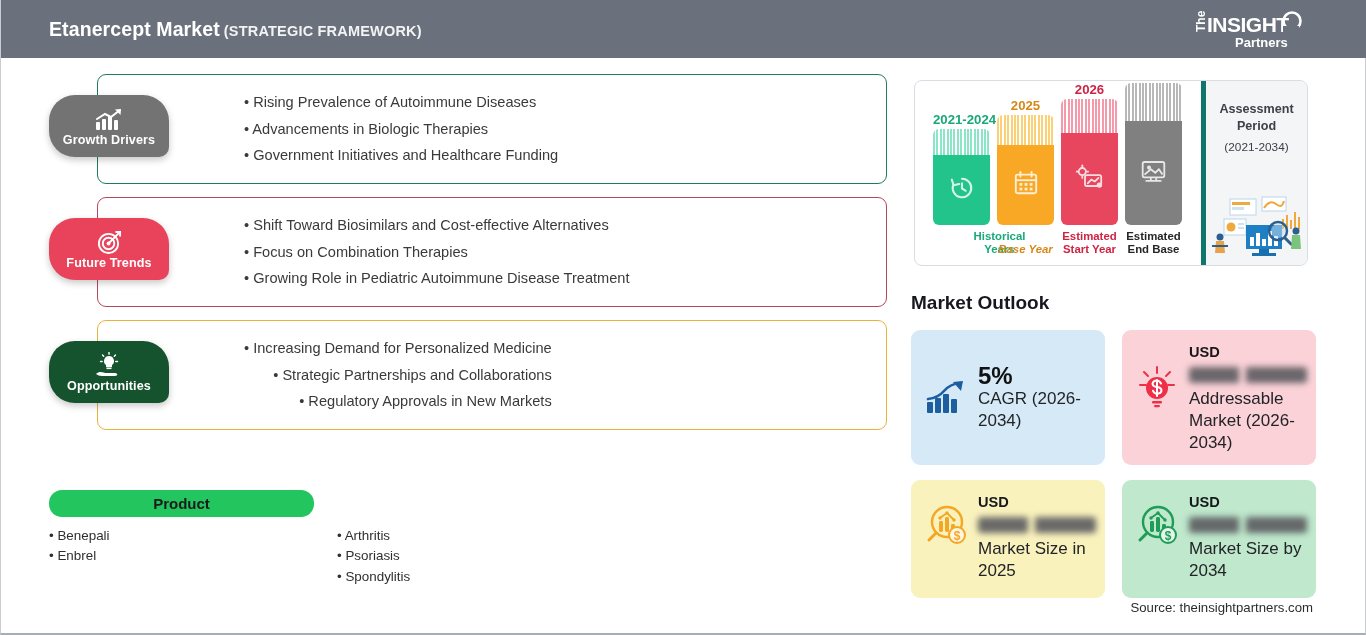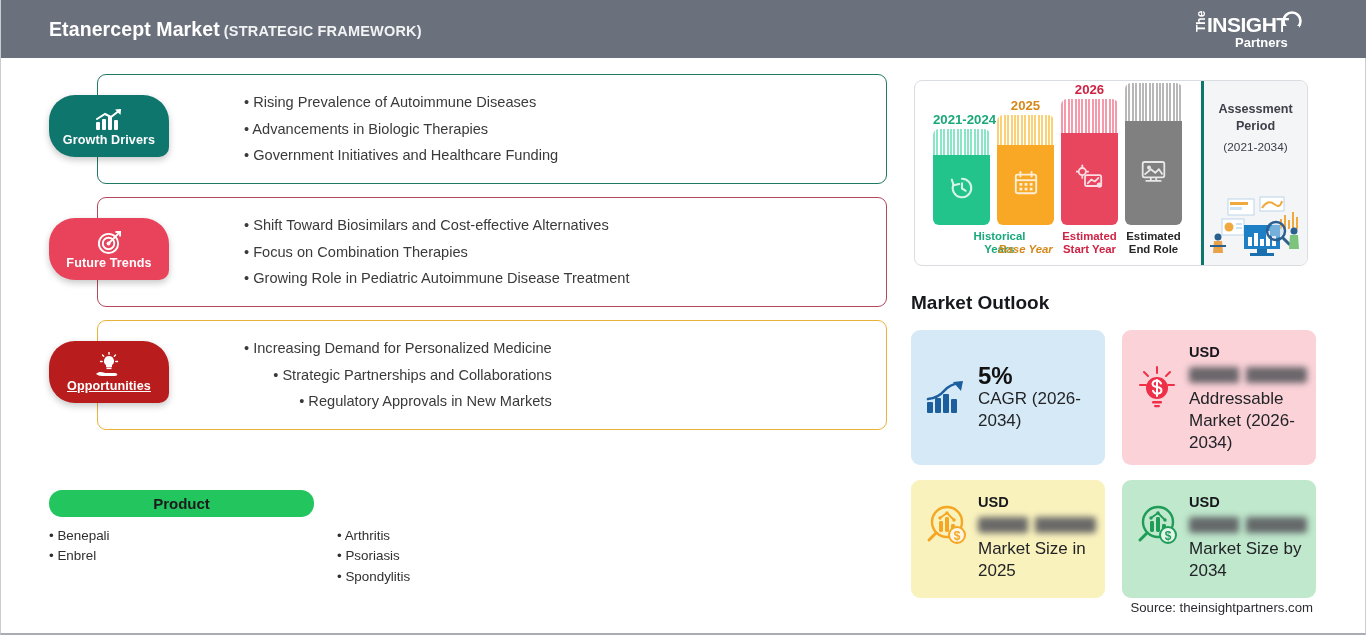--- a/index.html
+++ b/index.html
@@ -75,23 +75,23 @@
     display: flex; flex-direction: column;
     align-items: center; justify-content: center;
     box-shadow: 0 3px 7px rgba(0,0,0,.22);
     z-index: 5;
   }
   .badge-label {
     font-size: 12.6px; font-weight: bold; letter-spacing: .1px;
     margin-top: 1px;
   }
   .badge-icon { height: 26px; display: flex; align-items: flex-end; }
-  #badge-growth      { left: 48px; top: 95px;  background: #0f766e; }
+  #badge-growth      { left: 48px; top: 95px;  background: #737373; }
   #badge-trends      { left: 48px; top: 218px; background: #e8435a; }
-  #badge-opportunity { left: 48px; top: 341px; background: #b91c1c; text-decoration: underline; }
+  #badge-opportunity { left: 48px; top: 341px; background: #14532d; }
 
   
   .seg-header {
     position: absolute; left: 48px; top: 446px;
     width: 838px; height: 32px;
     background: #6b717c; border-radius: 5px;
     color: #ffffff; font-size: 15.5px; font-weight: bold;
     display: flex; align-items: center; justify-content: center;
   }
   .seg-col-head {
@@ -126,21 +126,21 @@
     display: flex; flex-direction: column;
   }
   .bar-stripes { width: 100%; }
   .bar-solid { flex: 1; position: relative; display: flex; align-items: center; justify-content: center; }
   .bar-cap {
     position: absolute; width: 100%; text-align: center;
     font-size: 11.4px; font-weight: bold; line-height: 1.2;
   }
   .assess-side {
     position: absolute; right: 0; top: 0; width: 106px; height: 100%;
-    background: #f4f5f7; border-left: 3px solid #0f766e;
+    background: #f4f5f7; border-left: 5px solid #0f766e;
   }
   .assess-side-title {
     margin-top: 20px; text-align: center;
     font-size: 12.6px; font-weight: bold; color: #3d4049; line-height: 1.32;
   }
   .assess-side-sub {
     margin-top: 6px; text-align: center;
     font-size: 11.8px; color: #3d4049;
   }
 
@@ -346,21 +346,21 @@
               <span style="opacity: 0.82;"><svg viewBox="0 0 30 28" width="27" height="26">
                   <rect x="3" y="4" width="24" height="17" rx="2" fill="none" stroke="#ffffff" stroke-width="2"></rect>
                   <circle cx="10" cy="10" r="2.2" fill="#ffffff"></circle>
                   <path d="M5 18 L12 12 L17 16 L21 12 L25 18" fill="none" stroke="#ffffff" stroke-width="2" stroke-linejoin="round"></path>
                   <path d="M12 21 V24" stroke="#ffffff" stroke-width="2"></path>
                   <path d="M18 21 V24" stroke="#ffffff" stroke-width="2"></path>
                   <path d="M7 25 H23" stroke="#ffffff" stroke-width="2" stroke-linecap="round"></path>
                 </svg></span>
             </div>
           </div>
-          <div class="bar-cap" style="bottom: 0px; color: rgb(38, 38, 38);">Estimated End Role</div>
+          <div class="bar-cap" style="bottom: 0px; color: rgb(38, 38, 38);">Estimated End Base</div>
         </div>
       </div>
     <div class="assess-side">
       <div class="assess-side-title">Assessment Period</div>
       <div class="assess-side-sub">(2021-2034)</div>
       <div style="position:absolute;bottom:4px;left:2px;width:102px;height:72px;">
         <svg viewBox="0 0 102 72" width="102" height="72">
           <rect x="2" y="2" width="98" height="68" fill="#f4f5f7"></rect>
           <rect x="22" y="10" width="26" height="16" fill="#ffffff" stroke="#bcd6ea" stroke-width="1"></rect>
           <rect x="24" y="13" width="18" height="3" fill="#f0a93c"></rect>

